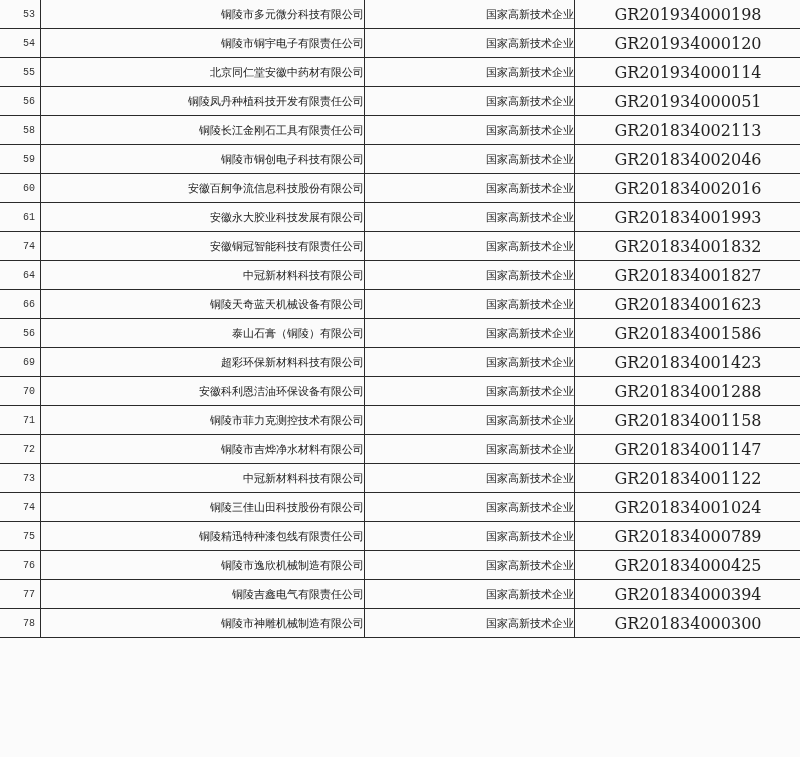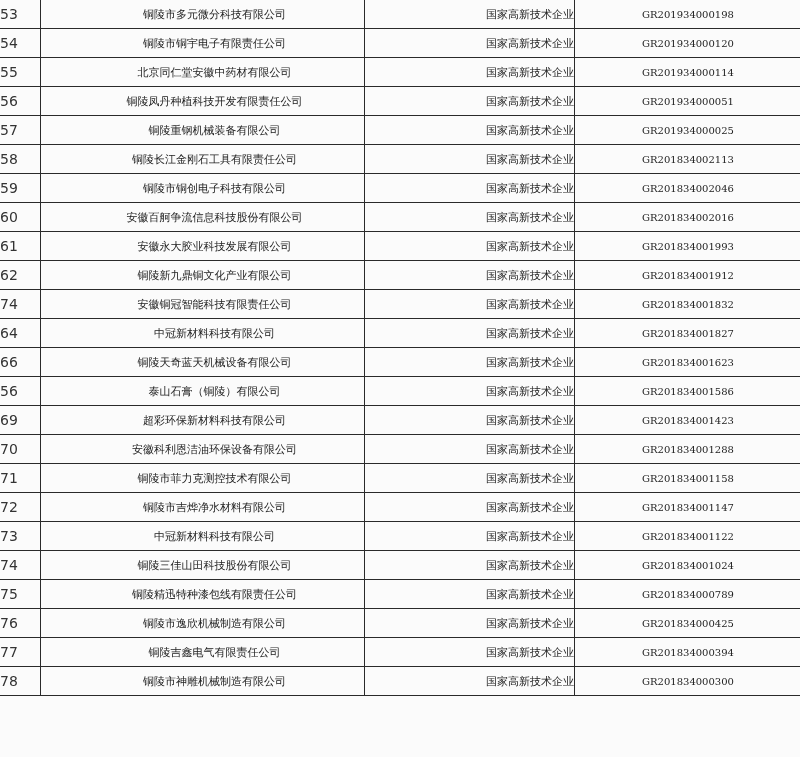--- a/index.html
+++ b/index.html
@@ -29,38 +29,39 @@
       border-left: 1px solid #2a2a2a;
       border-right: 1px solid #2a2a2a;
       height: 28px;
       padding: 0;
       font-size: 11px;
       white-space: nowrap;
       overflow: hidden;
       background: #fbfbfb;
     }
     td.num {
-      text-align: left;
+      text-align: right;
       padding-right: 5px;
-      font-size: 14px;
+      font-size: 10px;
       color: #333;
+      font-family: Liberation Mono, monospace;
     }
     td.name {
-      text-align: center;
+      text-align: right;
       padding-left: 24px;
       font-size: 11px;
     }
     td.type {
       text-align: right;
       font-size: 11px;
     }
     td.code {
       text-align: center;
       font-family: "DejaVu Serif", "Liberation Serif", serif;
-      font-size: 10px;
+      font-size: 16px;
       letter-spacing: 0px;
       color: #222;
       margin-top: 17px;
     }
     tr.row:first-child td { border-top: 1px solid #2a2a2a; }
   </style>
 </head>
 <body>
 
 <table>
@@ -93,26 +94,20 @@
     <td class="code">GR201934000114</td>
   </tr>
 
   <tr class="row">
     <td class="num">56</td>
     <td class="name">铜陵凤丹种植科技开发有限责任公司</td>
     <td class="type">国家高新技术企业</td>
     <td class="code">GR201934000051</td>
   </tr>
 
-  <tr class="row">
-    <td class="num">57</td>
-    <td class="name">铜陵重钢机械装备有限公司</td>
-    <td class="type">国家高新技术企业</td>
-    <td class="code">GR201934000025</td>
-  </tr>
 
   <tr class="row">
     <td class="num">58</td>
     <td class="name">铜陵长江金刚石工具有限责任公司</td>
     <td class="type">国家高新技术企业</td>
     <td class="code">GR201834002113</td>
   </tr>
 
   <tr class="row">
     <td class="num">59</td>
@@ -128,26 +123,20 @@
     <td class="code">GR201834002016</td>
   </tr>
 
   <tr class="row">
     <td class="num">61</td>
     <td class="name">安徽永大胶业科技发展有限公司</td>
     <td class="type">国家高新技术企业</td>
     <td class="code">GR201834001993</td>
   </tr>
 
-  <tr class="row">
-    <td class="num">62</td>
-    <td class="name">铜陵新九鼎铜文化产业有限公司</td>
-    <td class="type">国家高新技术企业</td>
-    <td class="code">GR201834001912</td>
-  </tr>
 
   <tr class="row">
     <td class="num">74</td>
     <td class="name">安徽铜冠智能科技有限责任公司</td>
     <td class="type">国家高新技术企业</td>
     <td class="code">GR201834001832</td>
   </tr>
 
   <tr class="row">
     <td class="num">64</td>

